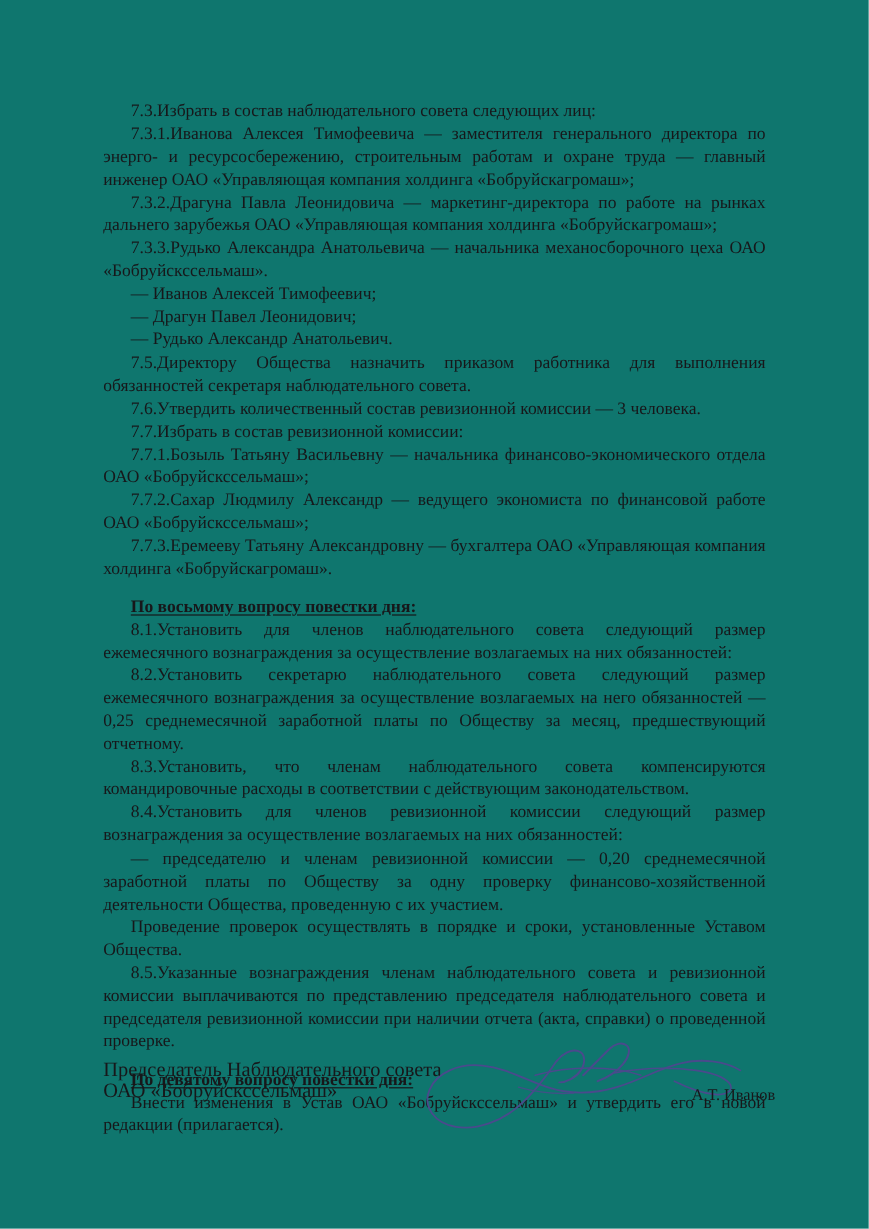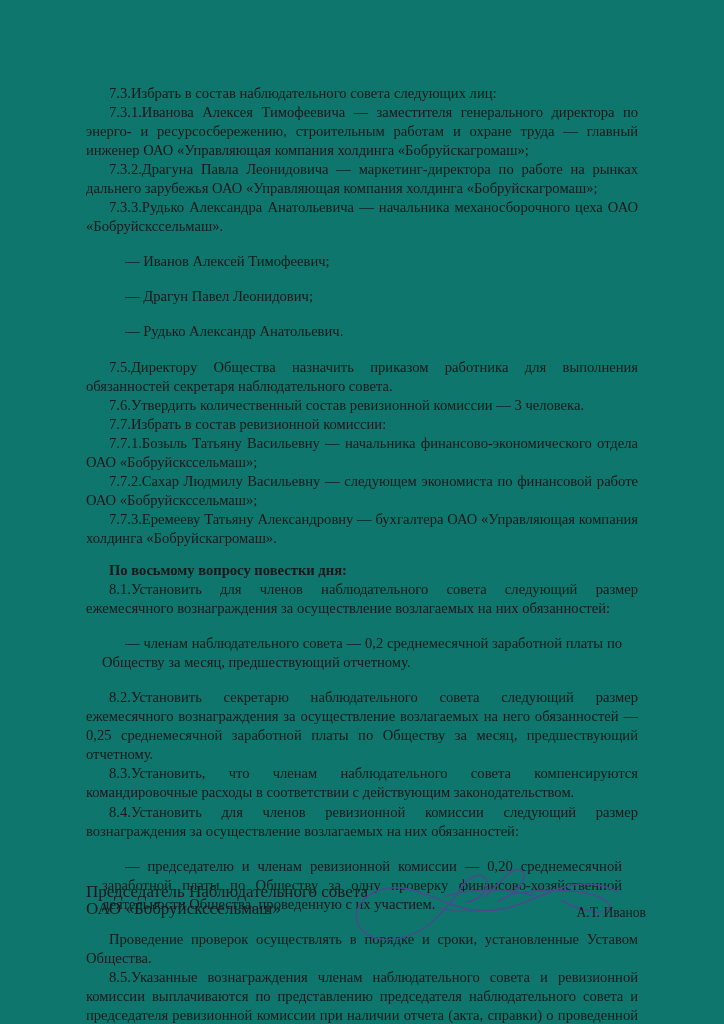--- a/index.html
+++ b/index.html
@@ -26,34 +26,35 @@
   .para {
     margin: 0;
     text-align: justify;
     text-justify: inter-word;
     font-size: 14.6px;
     line-height: 19.05px;
     text-indent: 23px;
     hyphens: manual;
   }
   .dash-item {
-    margin: 16px;
+    margin: 0;
     text-align: justify;
     font-size: 14.6px;
     line-height: 19.05px;
     text-indent: 23px;
   }
   .heading {
     margin: 0;
     font-size: 14.6px;
     line-height: 19.05px;
     font-weight: bold;
     text-indent: 23px;
   }
   .heading span.u {
+    text-decoration: underline;
     text-underline-offset: 2px;
     text-align: right;
   }
   .spacer-md { height: 13px; }
 
   
   #sigblock {
     position: absolute;
     left: 86px;
     top: 884px;
@@ -94,29 +95,28 @@
     <p class="para">7.3.1.Иванова Алексея Тимофеевича — заместителя генерального директора по энерго- и ресурсосбережению, строительным работам и охране труда — главный инженер ОАО «Управляющая компания холдинга «Бобруйскагромаш»;</p>
     <p class="para">7.3.2.Драгуна Павла Леонидовича — маркетинг-директора по работе на рынках дальнего зарубежья ОАО «Управляющая компания холдинга «Бобруйскагромаш»;</p>
     <p class="para">7.3.3.Рудько Александра Анатольевича — начальника механосборочного цеха ОАО «Бобруйскссельмаш».</p>
     <p class="dash-item">— Иванов Алексей Тимофеевич;</p>
     <p class="dash-item">— Драгун Павел Леонидович;</p>
     <p class="dash-item">— Рудько Александр Анатольевич.</p>
     <p class="para">7.5.Директору Общества назначить приказом работника для выполнения обязанностей секретаря наблюдательного совета.</p>
     <p class="para">7.6.Утвердить количественный состав ревизионной комиссии — 3 человека.</p>
     <p class="para">7.7.Избрать в состав ревизионной комиссии:</p>
     <p class="para">7.7.1.Бозыль Татьяну Васильевну — начальника финансово-экономического отдела ОАО «Бобруйскссельмаш»;</p>
-    <p class="para">7.7.2.Сахар Людмилу Васильевну — следующем экономиста по финансовой работе ОАО «Бобруйскссельмаш»;</p>
+    <p class="para">7.7.2.Сахар Людмилу Александр — ведущего экономиста по финансовой работе ОАО «Бобруйскссельмаш»;</p>
     <p class="para">7.7.3.Еремееву Татьяну Александровну — бухгалтера ОАО «Управляющая компания холдинга «Бобруйскагромаш».</p>
 
     <div class="spacer-md"></div>
 
     <p class="heading"><span class="u">По восьмому вопросу повестки дня:</span></p>
 
     <p class="para">8.1.Установить для членов наблюдательного совета следующий размер ежемесячного вознаграждения за осуществление возлагаемых на них обязанностей:</p>
-    <p class="dash-item">— членам наблюдательного совета — 0,2 среднемесячной заработной платы по Обществу за месяц, предшествующий отчетному.</p>
     <p class="para">8.2.Установить секретарю наблюдательного совета следующий размер ежемесячного вознаграждения за осуществление возлагаемых на него обязанностей — 0,25 среднемесячной заработной платы по Обществу за месяц, предшествующий отчетному.</p>
     <p class="para">8.3.Установить, что членам наблюдательного совета компенсируются командировочные расходы в соответствии с действующим законодательством.</p>
     <p class="para">8.4.Установить для членов ревизионной комиссии следующий размер вознаграждения за осуществление возлагаемых на них обязанностей:</p>
     <p class="dash-item">— председателю и членам ревизионной комиссии — 0,20 среднемесячной заработной платы по Обществу за одну проверку финансово-хозяйственной деятельности Общества, проведенную с их участием.</p>
     <p class="para">Проведение проверок осуществлять в порядке и сроки, установленные Уставом Общества.</p>
     <p class="para">8.5.Указанные вознаграждения членам наблюдательного совета и ревизионной комиссии выплачиваются по представлению председателя наблюдательного совета и председателя ревизионной комиссии при наличии отчета (акта, справки) о проведенной проверке.</p>
 
     <div class="spacer-md"></div>
 
     <p class="heading"><span class="u">По девятому вопросу повестки дня:</span></p>

